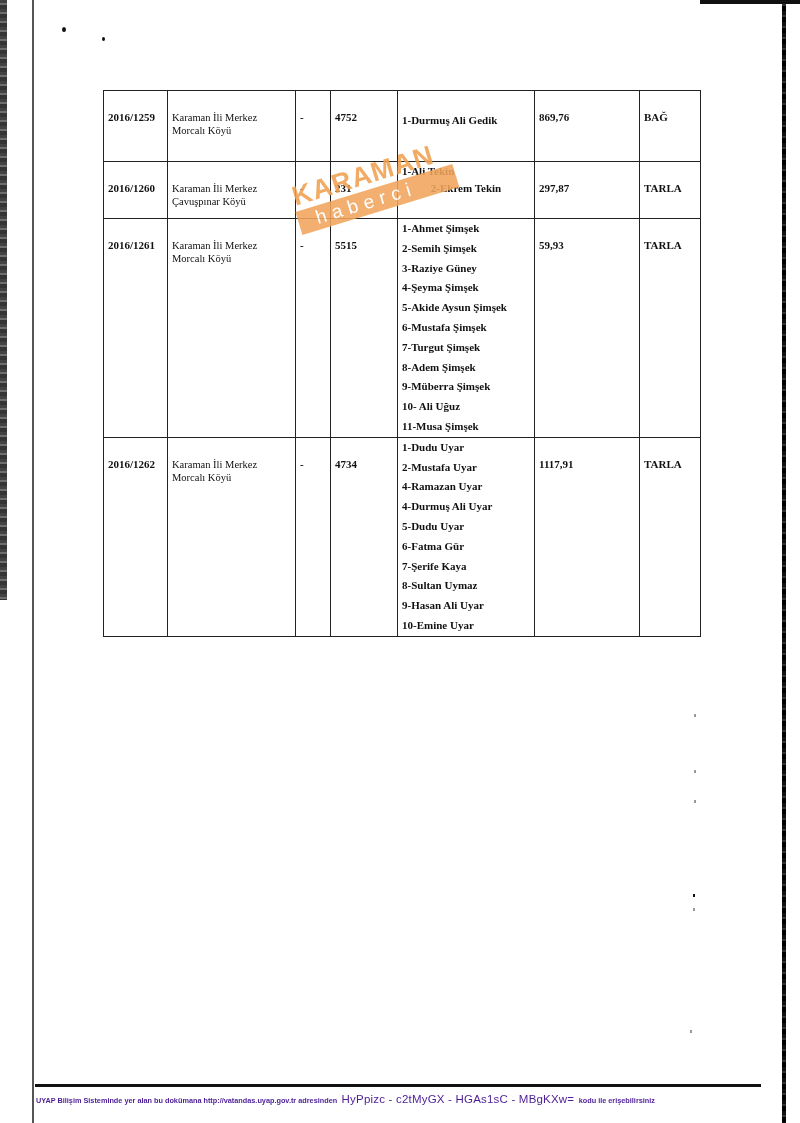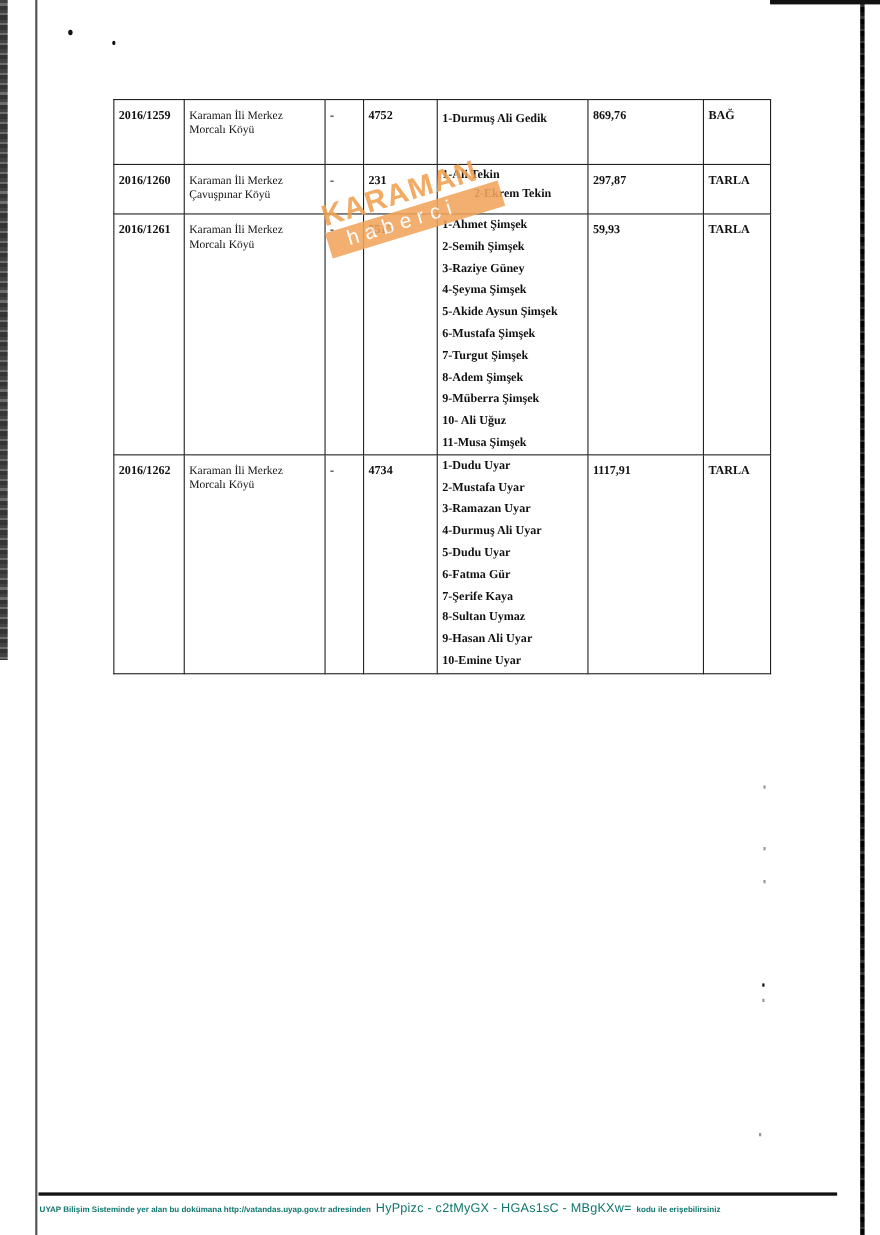--- a/index.html
+++ b/index.html
@@ -46,21 +46,21 @@
       top: 90px;
       width: 596px;
       border-collapse: collapse;
       table-layout: fixed;
       font-size: 11px;
       font-weight: bold;
     }
     .doc-table td {
       border: 1.5px solid #222;
       vertical-align: top;
-      padding: 8px 4px 2px 4px;
+      padding: 20px 4px 2px 4px;
       line-height: 1.25;
     }
     .doc-table td.col-no { width: 55px; }
     .doc-table td.col-loc { width: 119px; font-weight: normal; font-size: 10.5px; }
     .doc-table td.col-dash { width: 26px; }
     .doc-table td.col-parcel { width: 58px; }
     .doc-table td.col-owners { width: 128px; }
     .doc-table td.col-area { width: 96px; margin-left: 19px; }
     .doc-table td.col-type { width: 52px; }
     .doc-table td.col-owners .owner {
@@ -110,21 +110,21 @@
 
     
     .footer-line {
       position: absolute; left: 35px; top: 1084px; width: 726px; height: 3px; background: #111;
     }
     .footer {
       position: absolute; left: 36px; top: 1089px; width: 740px;
       font-family: "Liberation Sans", "DejaVu Sans", sans-serif;
       font-weight: bold;
       white-space: nowrap;
-      color: #0f766e;
+      color: #4c1d95;
     }
     .footer .small { font-size: 7.3px; }
     .footer .code { font-size: 11.5px; font-weight: normal; letter-spacing: 0.2px; }
   </style>
 </head>
 <body>
 
 <div class="scan-edge-left"></div>
 <div class="page-border-left"></div>
 <div class="scan-edge-right"></div>
@@ -201,21 +201,21 @@
     <td class="col-no">2016/1262</td>
     <td class="col-loc">
       <span class="loc-line">Karaman İli Merkez</span>
       <span class="loc-line">Morcalı Köyü</span>
     </td>
     <td class="col-dash">-</td>
     <td class="col-parcel">4734</td>
     <td class="col-owners" style="padding-top:0;padding-bottom:0;">
       <span class="owner">1-Dudu Uyar</span>
       <span class="owner">2-Mustafa Uyar</span>
-      <span class="owner">3-Ramazan Uyar</span>
+      <span class="owner">4-Ramazan Uyar</span>
       <span class="owner">4-Durmuş Ali Uyar</span>
       <span class="owner">5-Dudu Uyar</span>
       <span class="owner">6-Fatma Gür</span>
       <span class="owner">7-Şerife Kaya</span>
       <span class="owner">8-Sultan Uymaz</span>
       <span class="owner">9-Hasan Ali Uyar</span>
       <span class="owner">10-Emine Uyar</span>
     </td>
     <td class="col-area">1117,91</td>
     <td class="col-type">TARLA</td>

